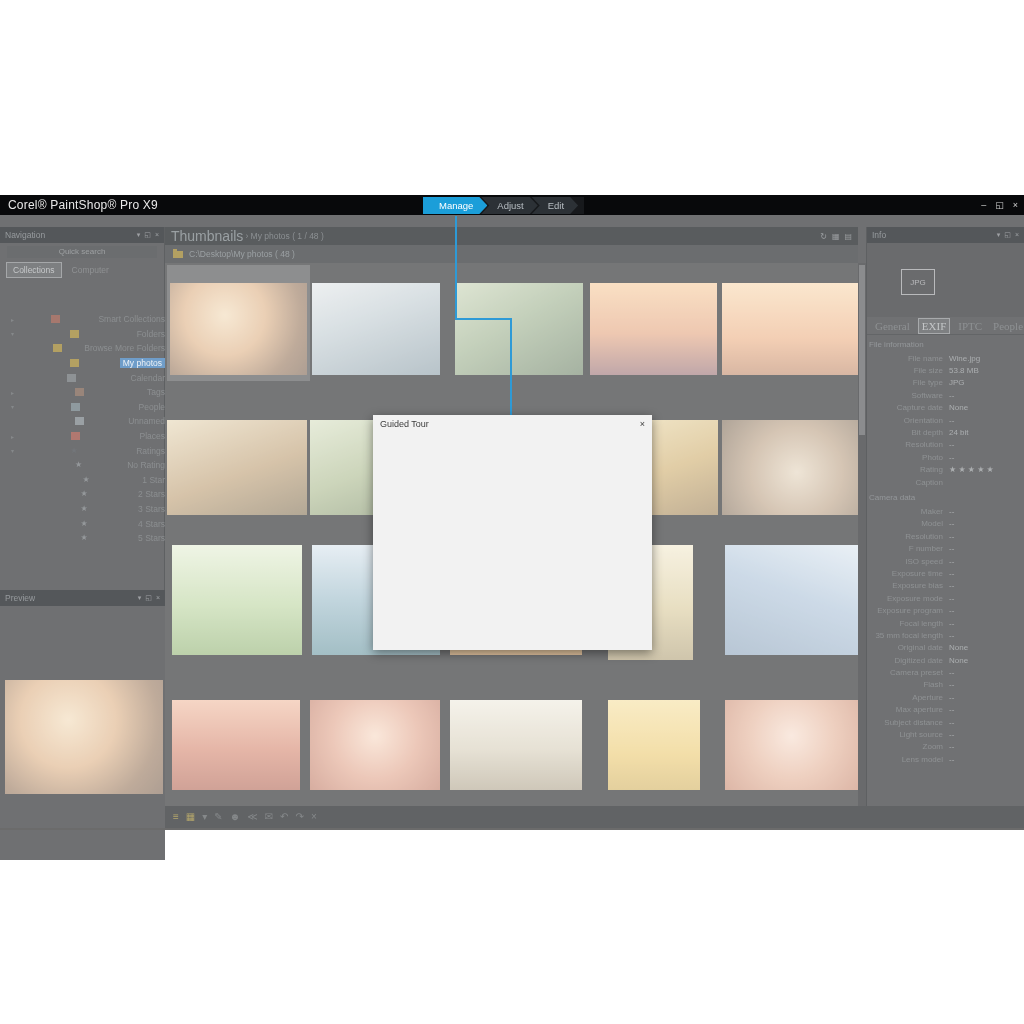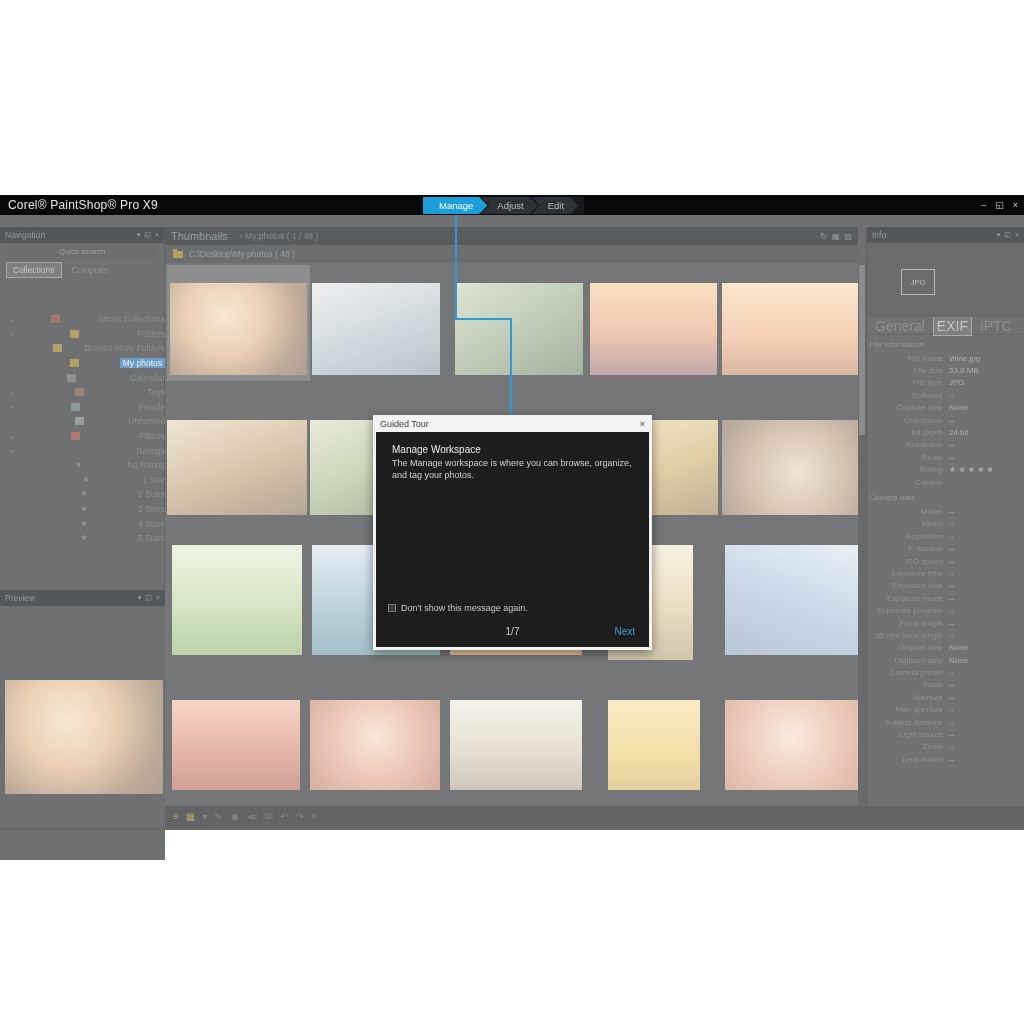--- a/index.html
+++ b/index.html
@@ -41,21 +41,21 @@
   .ic-smart{background:#a6786e} .ic-folder{background:#b3a062} .ic-calendar{background:#8e9295}
   .ic-tag{background:#99857a} .ic-people{background:#8f9a9f} .ic-person{background:#9aa0a4} .ic-place{background:#b07870}
   .ic-star{background:none;color:#73767a} .ic-star-sm{background:none;color:#95989b}
   .tree-row.selected .tlabel { background:#6f9dc9; color:#eef2f6; padding:0 3px; }
   .preview-head { position:absolute; left:0; top:363px; width:165px; }
   .preview-body { position:absolute; left:0; top:379px; width:165px; height:254px; background:#6f7072; }
   .preview-photo { position:absolute; left:5px; top:74px; width:158px; height:114px; }
 
   
   .thumbhead { position:absolute; left:165px; top:32px; width:693px; height:18px; background:#595c5e; display:flex; align-items:center; padding:0 6px; }
-  .thumbhead .t1 { font-size:11px; color:#9aa0a3; margin-right:12px; }
+  .thumbhead .t1 { font-size:14px; color:#9aa0a3; margin-right:2px; }
   .thumbhead .t2 { font-size:8.5px; color:#8c9093; }
   .viewicons { margin-left:auto; display:flex; gap:5px; font-size:8px; color:#9b9ea1; }
   .folderbar { position:absolute; left:165px; top:50px; width:693px; height:18px; background:#6b6d6f; display:flex; align-items:center; padding-left:8px; }
   .fold { width:10px; height:7px; background:#b3a062; position:relative; margin-right:6px; flex:none; }
   .fold::before { content:""; position:absolute; top:-2px; left:0; width:4px; height:2px; background:#b3a062; }
   .folderbar .fp { font-size:8.5px; color:#9ba0a3; }
   .grid { position:absolute; left:165px; top:68px; width:693px; height:543px; background:#757677; overflow:hidden; }
   .sel-cell { position:absolute; left:2px; top:2px; width:143px; height:116px; background:#8d8e8f; }
   .photo { position:absolute; }
   .photo::after { content:""; position:absolute; inset:0; background:rgba(255,255,255,0.45); }
@@ -82,21 +82,21 @@
   .pv{background:radial-gradient(circle at 40% 35%,#f0d6b0 0%,#d9a878 40%,#8a6648 75%,#6b4f3a 100%);} 
   .pv::after{content:"";position:absolute;inset:0;background:rgba(255,255,255,0.45);}
   .vscroll { position:absolute; left:858px; top:68px; width:8px; height:543px; background:#696a6c; }
   .vthumb { position:absolute; left:1px; top:2px; width:6px; height:170px; background:#8b8c8e; }
 
   
   .infopanel { position:absolute; left:866px; top:32px; width:158px; height:579px; background:#707173; border-left:1px solid #5e6062; overflow:hidden; }
   .info-preview { height:74px; background:#6a6b6d; position:relative; }
   .jpgbox { position:absolute; left:34px; top:26px; width:34px; height:26px; border:1px solid #b9babc; color:#b9babc; font-size:8px; display:flex; align-items:center; justify-content:center; }
   .itabs { height:18px; display:flex; align-items:center; gap:5px; padding-left:5px; border-bottom:1px solid #636567; }
-  .itab { font-size:14px; color:#8e9193; padding:1px 3px; }
+  .itab { font-size:11px; color:#8e9193; padding:1px 3px;font-family:Liberation Serif, serif; }
   .itab.active { border:1px solid #a8aaac; background:#7e8082; color:#c3c5c7; }
   .isection { font-size:8px; color:#94979a; margin:5px 0 3px 2px; }
   .irow { display:flex; height:12.4px; align-items:center; font-size:8px; }
   .ilabel { width:76px; text-align:right; color:#8f9294; flex:none; }
   .ivalue { margin-left:6px; color:#abaeb0; }
 
   
   .toolbar { position:absolute; left:165px; top:611px; width:859px; height:22px; background:#616365; display:flex; align-items:center; gap:7px; padding-left:8px; }
   .tbi { font-size:10px; color:#8d9092; line-height:1; }
   .tbi.gold { color:#b5a76b; }
@@ -551,24 +551,14 @@
 
   <div class="conn conn-v1"></div>
   <div class="conn conn-h"></div>
   <div class="conn conn-v2"></div>
 
   <div class="tour">
     <div class="tour-title">
       <span class="tt">Guided Tour</span>
       <span class="tour-x">×</span>
     </div>
-    <div class="tour-body">
-      <div class="tour-head">Manage Workspace</div>
-      <div class="tour-text">The Manage workspace is where you can browse, organize, and tag your photos.</div>
-      <div class="tour-check">
-        <span class="cb"></span>
-        <span>Don't show this message again.</span>
-      </div>
-      <div class="tour-pager">1/7</div>
-      <a class="tour-next">Next</a>
-    </div>
   </div>
 </div>
 
 </body></html>

